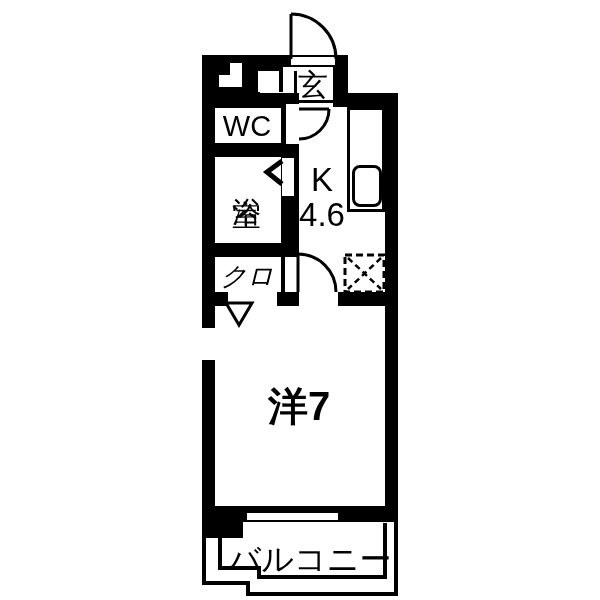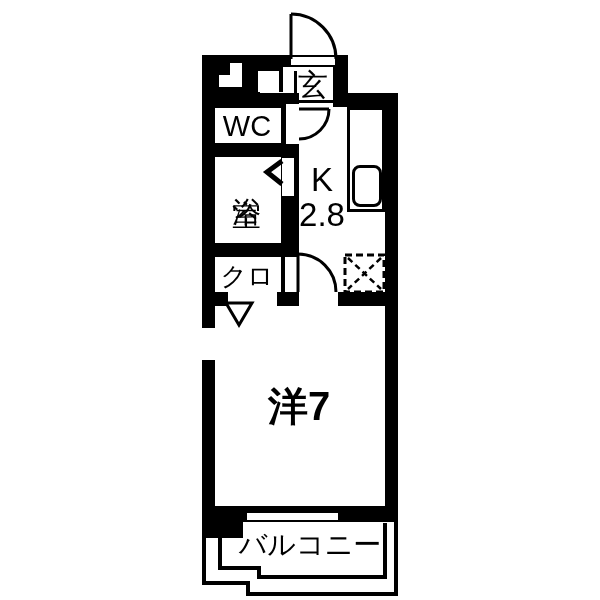--- a/index.html
+++ b/index.html
@@ -67,18 +67,18 @@
     <path d="M 348 258 L 381 289 M 381 258 L 348 289" stroke="#000" stroke-width="2.5" stroke-dasharray="6 4" fill="none"></path>
 
     <path d="M 204 538 L 204 583 L 248 583 L 248 594 L 396 594 L 396 521" stroke="#000" stroke-width="4" fill="none"></path>
     <path d="M 220 538 L 220 568 L 259 568 L 259 577 L 385 577 L 385 523" stroke="#000" stroke-width="4" fill="none"></path>
   </svg>
 
   <div class="lbl" style="left:296px;top:68px;width:34px;font-size:30px;line-height:34px;">玄</div>
   <div class="lbl" style="left:217px;top:110px;width:60px;font-size:29px;line-height:33px;">WC</div>
   <div class="lbl vertical-label" style="left:231px;top:174px;width:31px;font-size:29px;line-height:31px;letter-spacing:2px;">浴室</div>
   <div class="lbl" style="left:305px;top:163px;width:34px;font-size:33px;line-height:34px;">K</div>
-  <div class="lbl" style="left:296px;top:198px;width:52px;font-size:33px;line-height:34px;">2.8</div>
-  <div class="lbl" style="left:218px;top:261px;width:58px;font-size:26px;line-height:30px;">クロ</div>
+  <div class="lbl" style="left:296px;top:198px;width:52px;font-size:33px;line-height:34px;">4.6</div>
+  <div class="lbl" style="left:218px;top:261px;width:58px;font-size:26px;line-height:30px;font-style:italic;">クロ</div>
   <div class="lbl" style="left:259px;top:384px;width:80px;font-size:40px;line-height:44px;font-weight:bold;">洋7</div>
-  <div class="lbl" style="left:220px;top:530px;width:180px;font-size:28px;line-height:30px;">バルコニー</div>
+  <div class="lbl" style="left:220px;top:544px;width:180px;font-size:32px;line-height:30px;">バルコニー</div>
 
 </div>
 
 </body></html>

